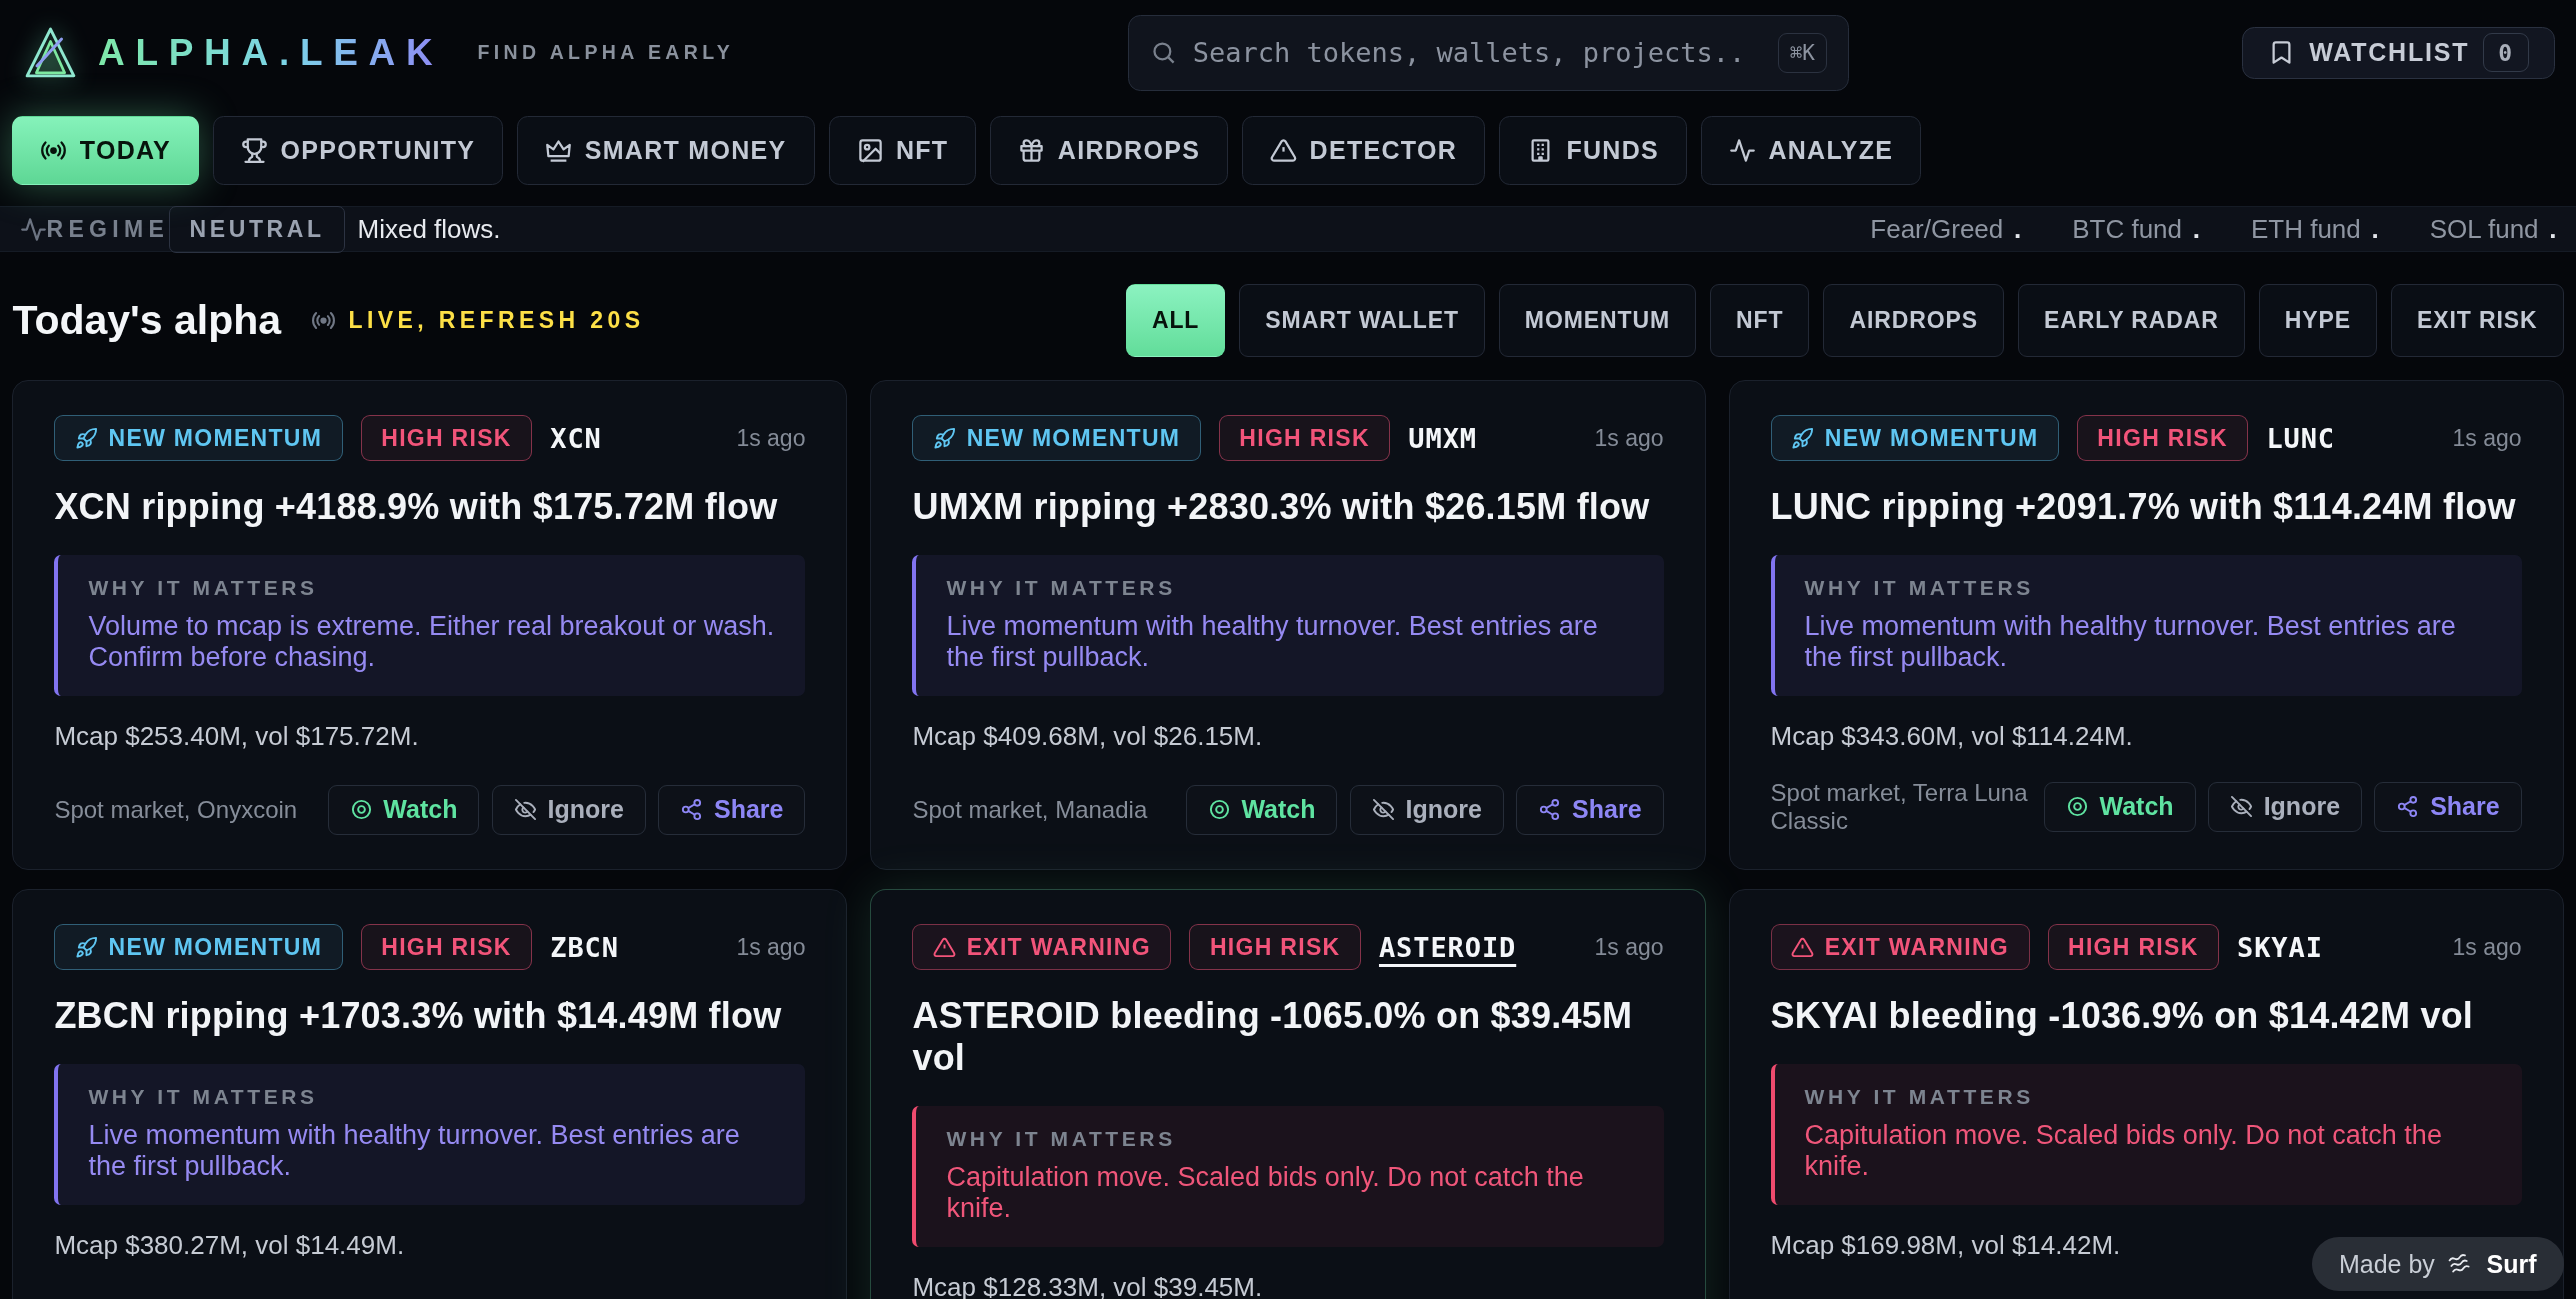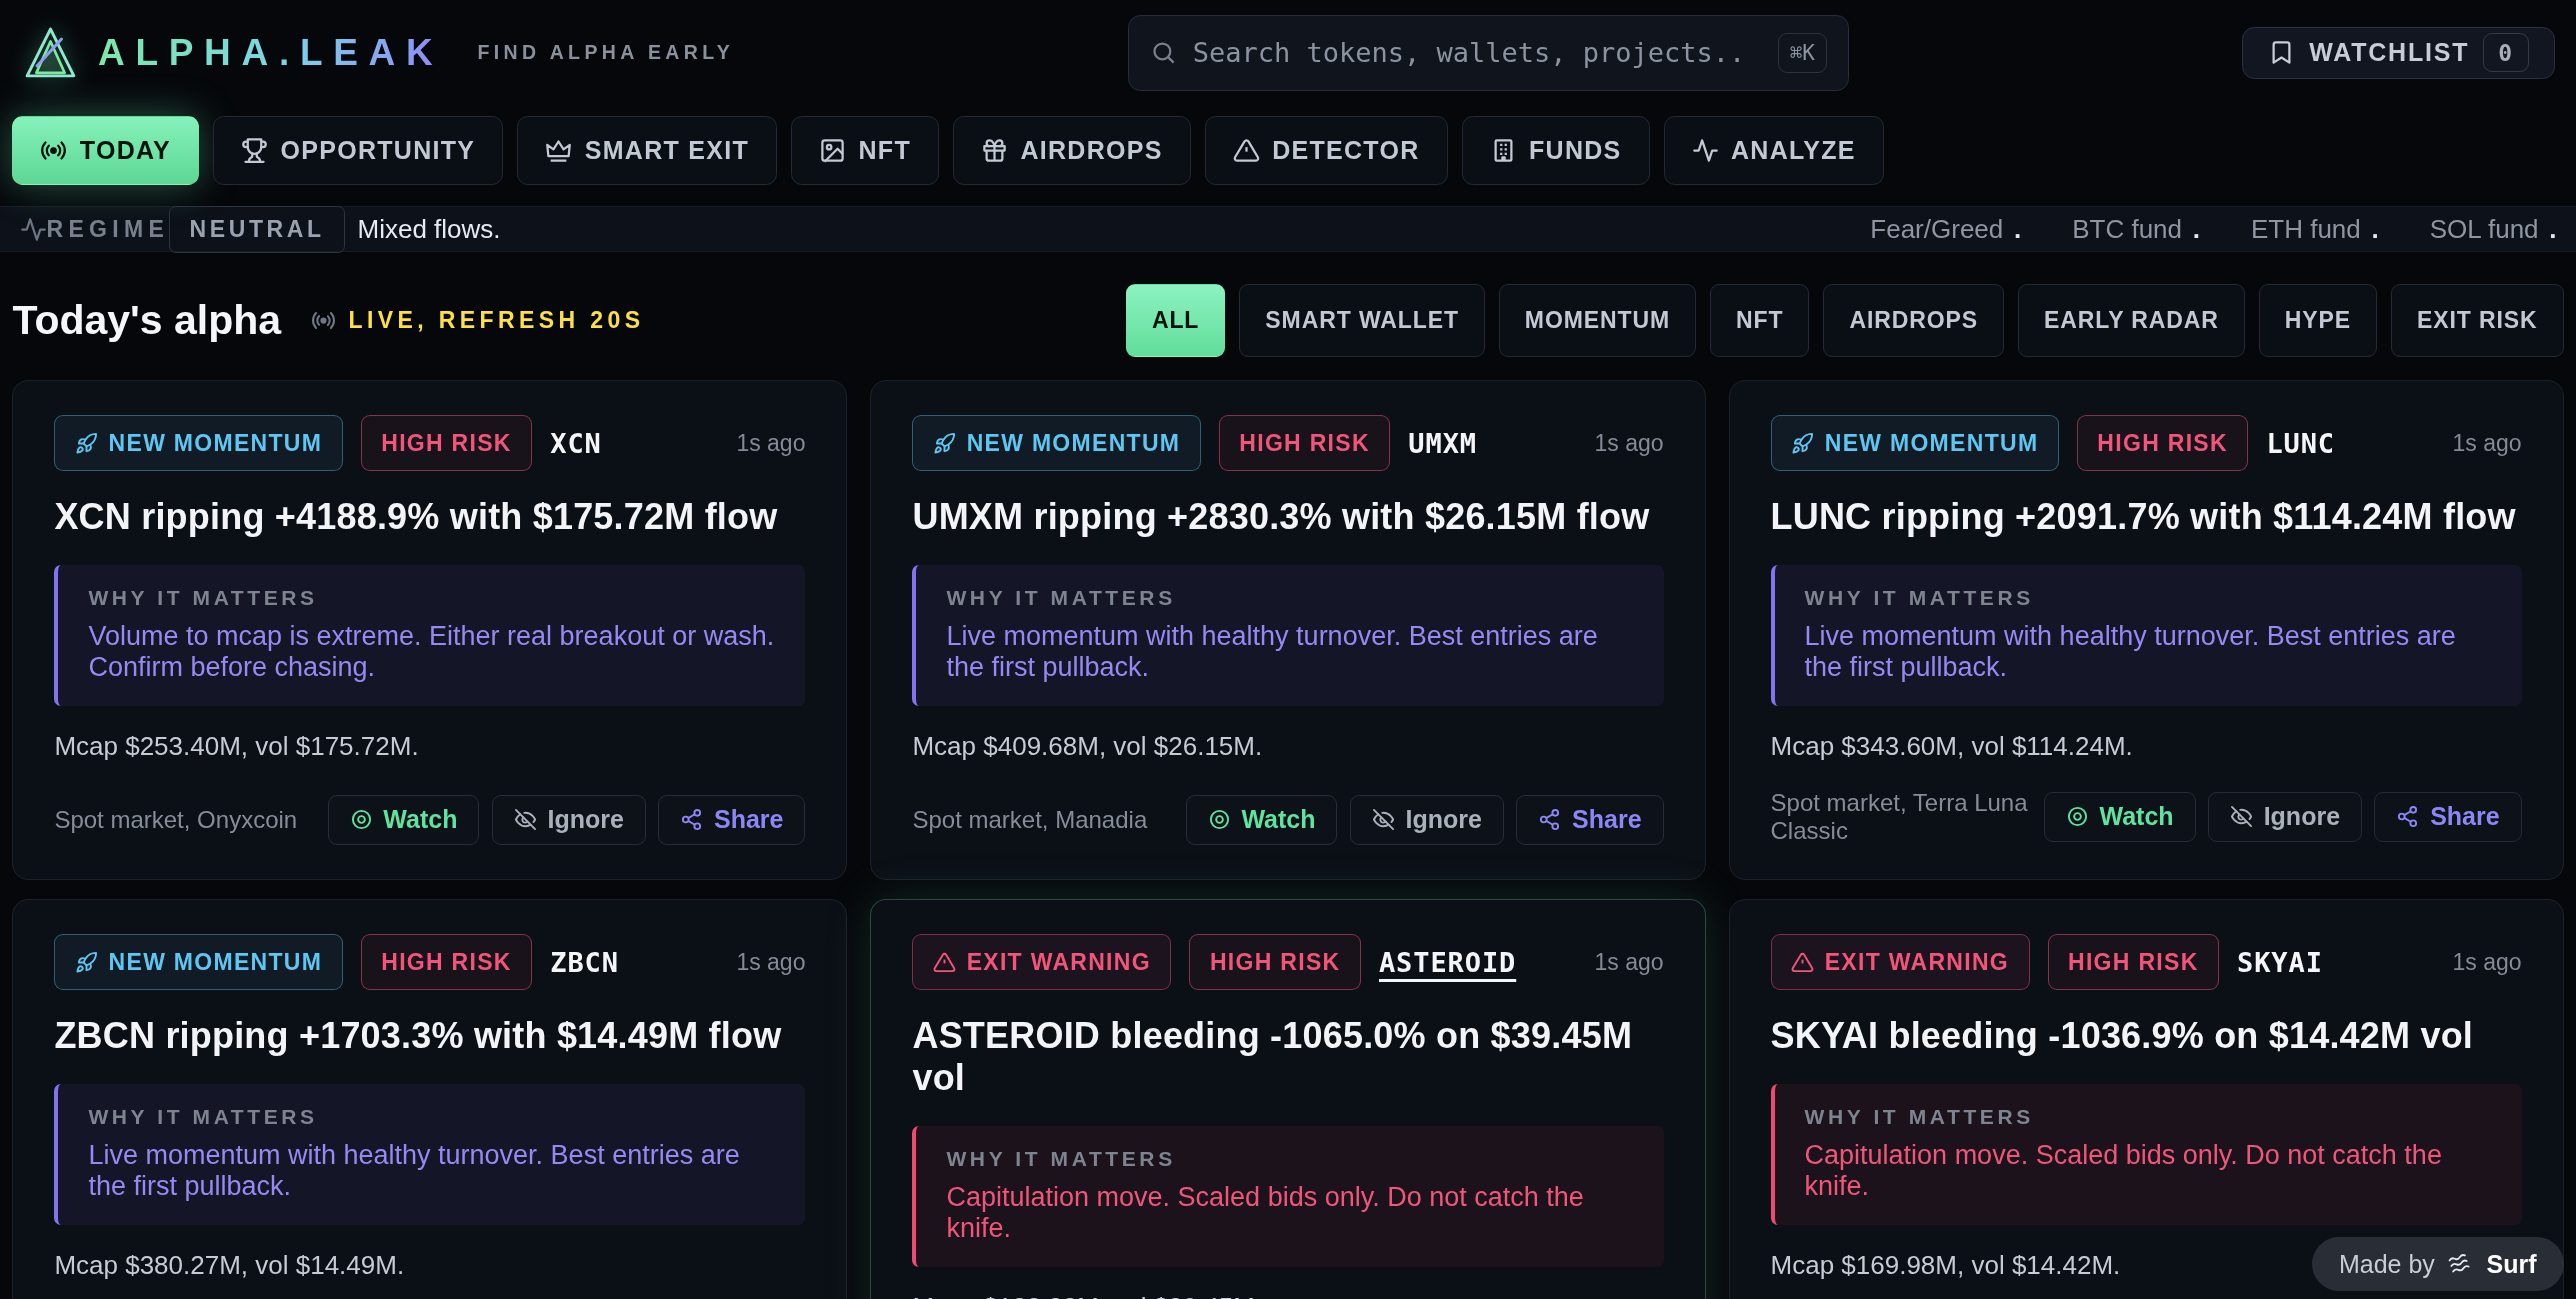--- a/index.html
+++ b/index.html
@@ -107,21 +107,21 @@
   .card {
     min-height:380px; background:#0b0f16; border:0.9px solid #1b212c;
     border-radius:16px; padding:34px 41px; display:flex; flex-direction:column;
   }
   .card.highlight {
     border-color:rgba(110,231,168,.28);
     box-shadow:0 0 50px rgba(110,231,168,.14);
   }
   .card-head { display:flex; align-items:center; gap:18px; }
   .badge {
-    display:flex; align-items:center; gap:10.7px; height:56px; padding:0 19.5px;
+    display:flex; align-items:center; gap:10.7px; height:46px; padding:0 19.5px;
     border:0.9px solid; border-radius:9px;
     font-size:23px; font-weight:700; letter-spacing:1.3px; white-space:nowrap;
   }
   .badge svg { width:23px; height:23px; }
   .card[data-accent="momentum"] .badge-cat { color:#5fc6f2; border-color:rgba(95,198,242,.4); background:rgba(95,198,242,.07); }
   .card[data-accent="exit"]     .badge-cat { color:#f2547a; border-color:rgba(242,84,122,.45); background:rgba(242,84,122,.07); }
   .card[data-accent="momentum"] .badge-cat svg:not([data-icon="rocket"]) { display:none; }
   .card[data-accent="exit"]     .badge-cat svg:not([data-icon="alert"])  { display:none; }
   .badge-risk { color:#f2547a; border-color:rgba(242,84,122,.5); background:rgba(242,84,122,.06); }
   .ticker {
@@ -218,21 +218,21 @@
       <path d="M10 14.7V17c0 .6-.5 1-1 1.2-1.1.6-2 2-2 3.8"></path>
         <path d="M14 14.7V17c0 .6.5 1 1 1.2 1.1.6 2 2 2 3.8"></path>
     </svg>
     <span>OPPORTUNITY</span>
   </button>
   <button class="nav-tab">
     <svg viewBox="0 0 24 24" fill="none" stroke="currentColor" stroke-width="2" stroke-linejoin="round">
       <path d="M3 17 2 7l5.5 4L12 4l4.5 7L22 7l-1 10z"></path>
         <path d="M5 21h14"></path>
     </svg>
-    <span>SMART EXIT</span>
+    <span>SMART MONEY</span>
   </button>
   <button class="nav-tab">
     <svg viewBox="0 0 24 24" fill="none" stroke="currentColor" stroke-width="2" stroke-linejoin="round">
       <rect x="3" y="3" width="18" height="18" rx="2"></rect>
         <circle cx="9" cy="9" r="2"></circle>
         <path d="M21 15l-4.5-4.5L5 22"></path>
     </svg>
     <span>NFT</span>
   </button>
   <button class="nav-tab">

